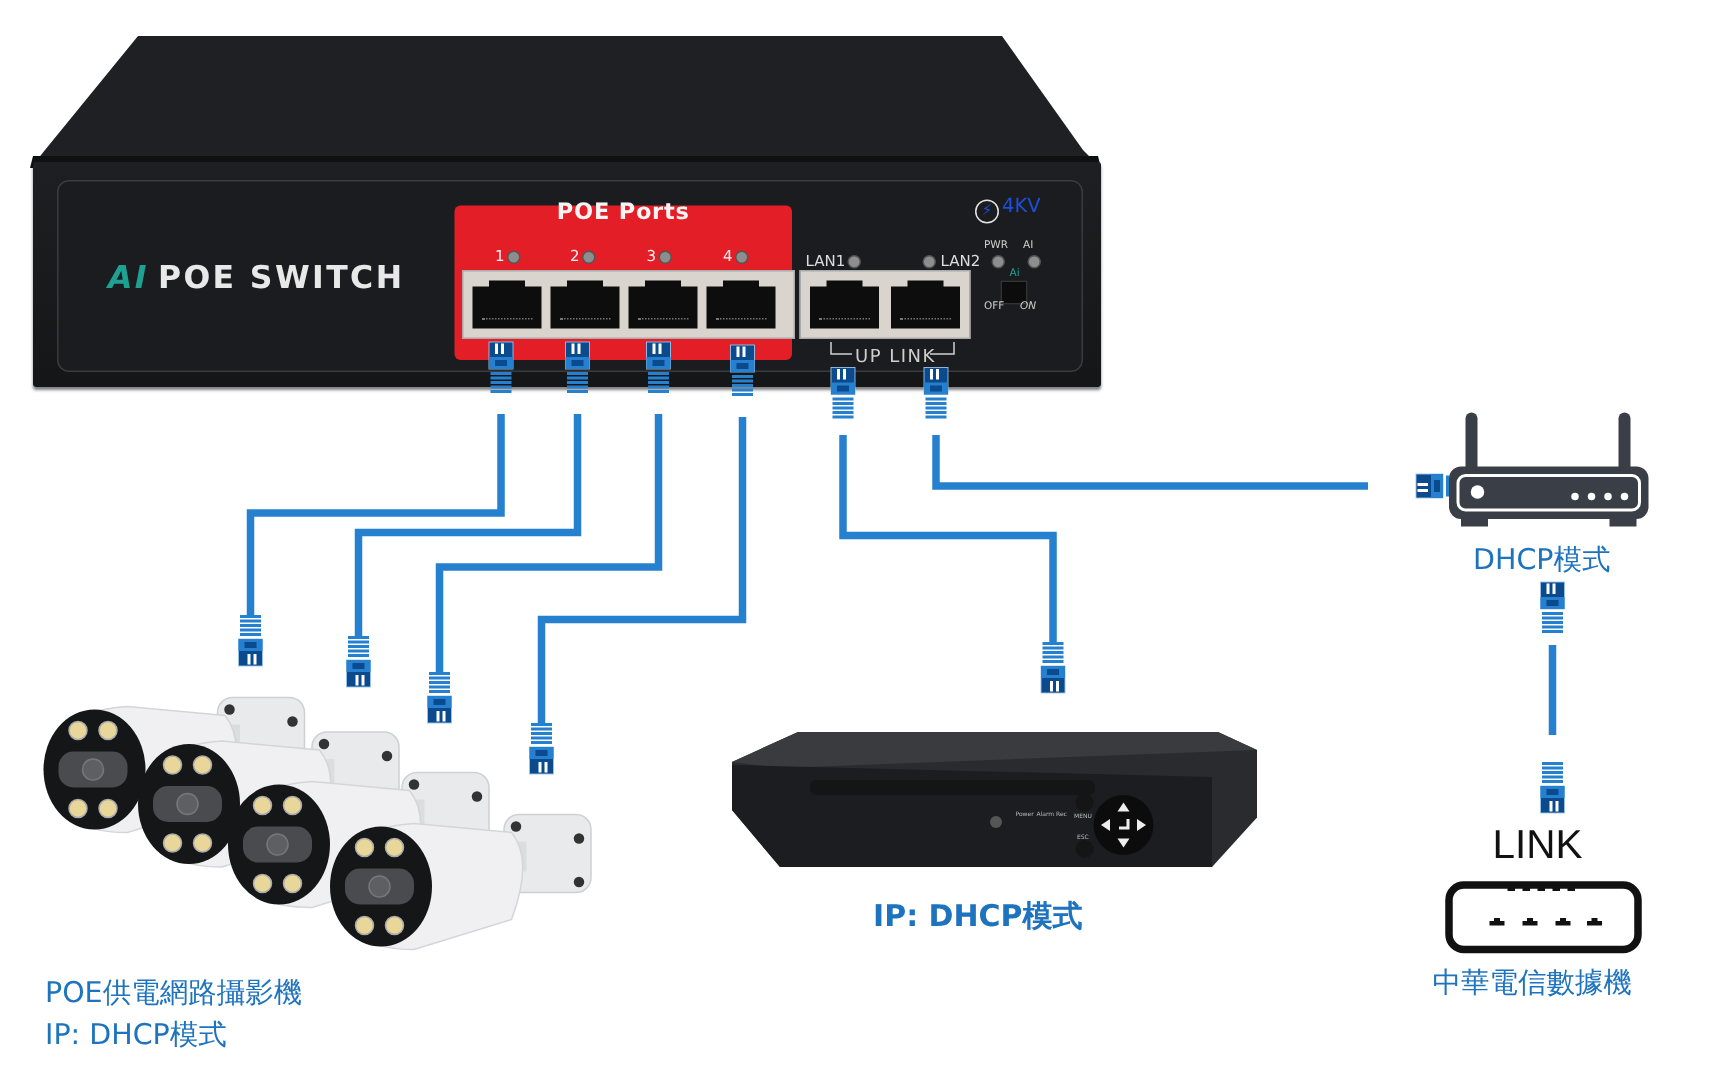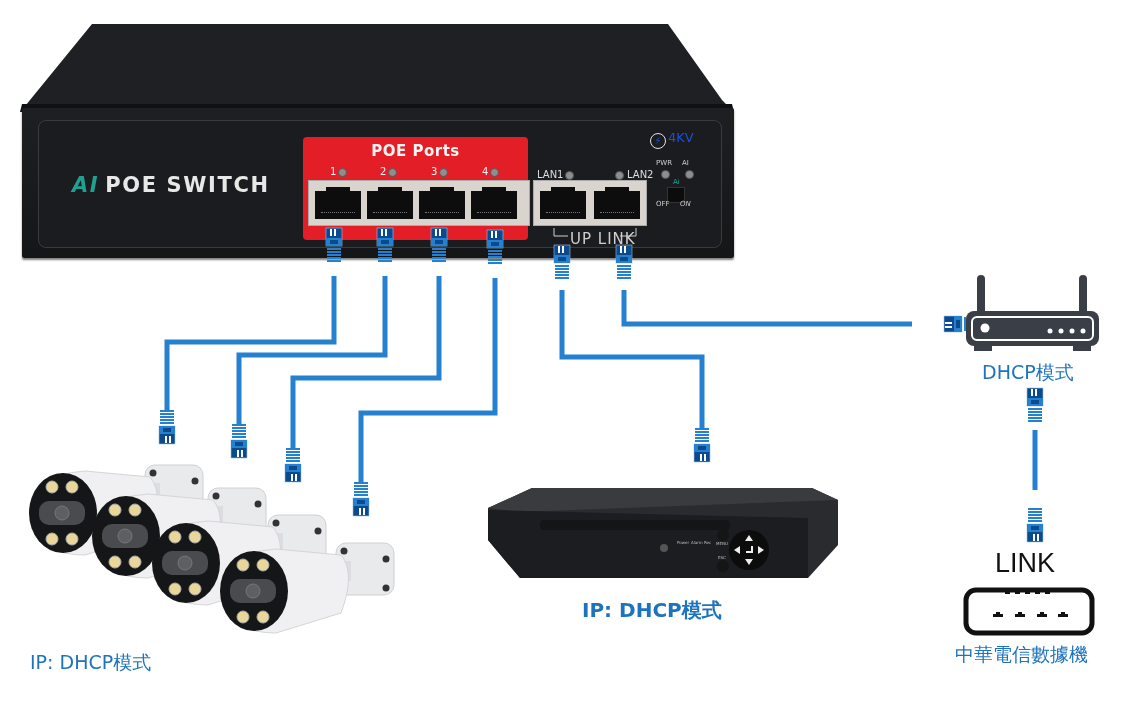--- a/index.html
+++ b/index.html
@@ -5,28 +5,28 @@
   html, body { margin: 0; padding: 0; background: #ffffff; }
   body { width: 1145px; height: 714px; position: relative; overflow: hidden; font-family: "DejaVu Sans", sans-serif; }
   .abs { position: absolute; }
   
   #switch-top { left: 22px; top: 24px; width: 700px; height: 86px; }
   #switch-front { left: 22px; top: 108px; width: 712px; height: 150px; background: linear-gradient(#1e1f22, #151618); border-radius: 2px; box-shadow: 0 2px 2px rgba(0,0,0,.5); }
   #switch-bezel { left: 38px; top: 120px; width: 682px; height: 126px; border: 1px solid #3a3b3e; border-radius: 8px; background: #1b1c1f; }
   .brand { left: 72px; top: 173px; font-family: "DejaVu Sans", sans-serif; font-size: 21px; font-weight: bold; color: #e8e8e8; letter-spacing: 1.6px; }
   .brand .ai { color: #1ea191; font-style: italic; margin-right: 6px; }
   #poe-panel { left: 303px; top: 137px; width: 225px; height: 103px; background: #e41e26; border-radius: 4px; }
-  .poe-title { left: 303px; top: 142px; width: 225px; text-align: center; font-size: 15px; font-weight: bold; color: #f4f4f4; letter-spacing: .5px; }
+  .poe-title { left: 303px; top: 132px; width: 225px; text-align: center; font-size: 15px; font-weight: bold; color: #f4f4f4; letter-spacing: .5px; }
   .port-label { font-size: 10px; color: #f1f1f1; font-family: "DejaVu Sans", sans-serif; }
   .led { width: 7px; height: 7px; border-radius: 50%; background: #8e8e8e; border: 1px solid #555; display: inline-block; vertical-align: middle; margin-left: 2px; }
   .port-strip { background: #d9d4cd; border: 1px solid #aaa; }
   .port { background: #0d0d0d; position: absolute; }
   .port::before { content: ""; position: absolute; left: 50%; top: -4px; width: 24px; margin-left: -12px; height: 6px; background: #0d0d0d; }
   .port::after { content: ""; position: absolute; left: 6px; right: 6px; bottom: 6px; border-bottom: 1px dotted #777; }
-  .uplink-label { font-size: 15px; color: #cfcfcf; letter-spacing: 1px; }
+  .uplink-label { font-size: 12px; color: #cfcfcf; letter-spacing: 1px; }
   .small-label { font-size: 7px; color: #cfcfcf; }
   .kv { font-size: 13px; color: #1d4ed8; }
   .kv-icon { display:inline-block; width: 14px; height: 14px; border: 1.6px solid #e3e3e3; border-radius: 50%; text-align:center; line-height: 14px; font-size: 10px; vertical-align: -2px; margin-right: 2px; }
   .switch-toggle { width: 16px; height: 14px; background: #0c0c0c; border: 1px solid #333; }
   
   .lbl-blue { color: #1e73be; font-family: "DejaVu Sans", sans-serif; }
   .lbl-blue-bold { color: #1e73be; font-weight: bold; font-family: "DejaVu Sans", sans-serif; }
   svg { position: absolute; left: 0; top: 0; }
 </style>
 </head>
@@ -323,20 +323,21 @@
     <circle cx="27" cy="32" r="6" fill="#e9d79a" stroke="#aaa"></circle>
         <circle cx="47" cy="32" r="6" fill="#e9d79a" stroke="#aaa"></circle>
     <circle cx="27" cy="84" r="6" fill="#e9d79a" stroke="#aaa"></circle>
         <circle cx="47" cy="84" r="6" fill="#e9d79a" stroke="#aaa"></circle>
     <rect x="14" y="46" width="46" height="24" rx="10" fill="#4a4b4f"></rect>
     <circle cx="37" cy="58" r="7" fill="#5e5f63" stroke="#777"></circle>
       </g>
     </g>
 </svg>
 <div class="abs lbl-blue" style="left:30px;top:648px;font-size:19px;line-height:28px;">
+  <div>POE供電網路攝影機</div>
   <div>IP: DHCP模式</div>
 </div>
 
 <svg class="abs" width="1145" height="714">
   <polygon points="532,488 812,488 838,500 838,545 808,578 520,578 488,540 488,508" fill="#2a2b2e"></polygon>
   <polygon points="532,488 812,488 838,500 520,512 488,508" fill="#3a3b3f"></polygon>
   <polygon points="488,510 808,518 808,578 520,578 488,540" fill="#1c1d20"></polygon>
   <rect x="540" y="520" width="190" height="10" rx="4" fill="#141517"></rect>
   <circle cx="664" cy="548" r="4" fill="#555"></circle>
   <circle cx="749" cy="550" r="20" fill="#0c0c0d"></circle>

